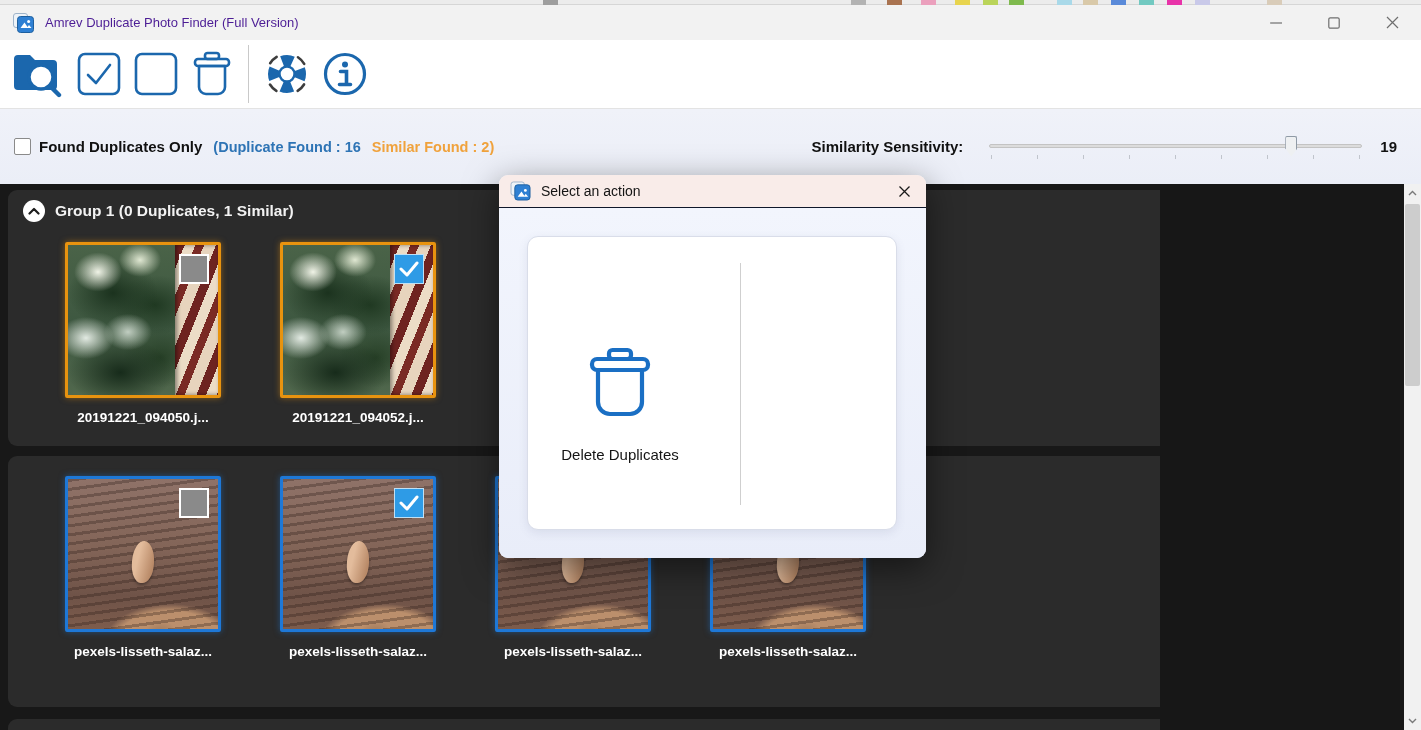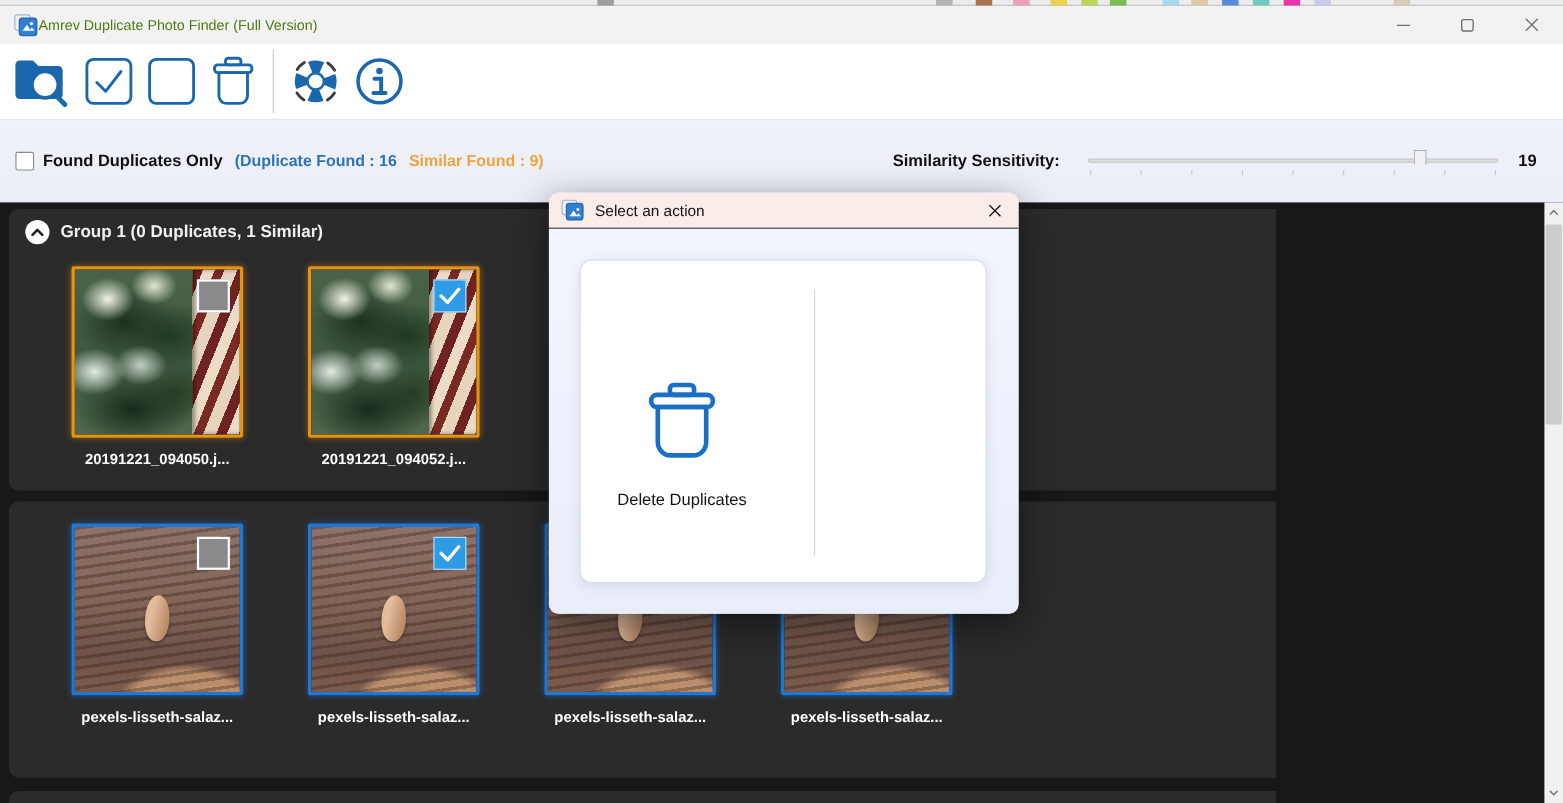--- a/index.html
+++ b/index.html
@@ -13,21 +13,21 @@
 
   
   .titlebar { position:absolute; left:0; top:5px; width:1421px; height:35px;
     background:#f2f2f2; display:flex; align-items:center; z-index:4; }
   .appicon { position:relative; width:22px; height:20px; margin-left:13px; flex:0 0 auto; }
   .appicon .back { position:absolute; left:0; top:0; width:15px; height:15px;
     background:#eef3f8; border:1.5px solid #9fb4ca; border-radius:3px; }
   .appicon .front { position:absolute; right:1px; bottom:0; width:17px; height:17px;
     background:#2f80d3; border:1px solid #1d5f9f; border-radius:3.5px;
     display:flex; align-items:center; justify-content:center; }
-  .title-text { font-size:13px; color:#4d7c0f; }
+  .title-text { margin-left:10px; font-size:13px; color:#4c1d95; }
   .win-controls { margin-left:auto; display:flex; height:35px; }
   .win-btn { width:58px; height:35px; display:flex; align-items:center; justify-content:center; cursor:pointer; }
 
   
   .toolbar { position:absolute; left:0; top:40px; width:1421px; height:69px;
     background:#ffffff; display:flex; align-items:center; z-index:4;
     border-bottom:1px solid #e3e3e3; }
   .tool-btn { height:52px; display:flex; align-items:center; justify-content:center;
     cursor:pointer; margin-left:11px; }
   .tool-sep { width:1px; height:58px; background:#c9c9c9; margin:0 3px 0 14px; }
@@ -220,21 +220,21 @@
       <circle cx="23" cy="13.5" r="3" fill="#1b67ad"></circle>
       <path d="M18.5 20.5 h6 v13 M17.5 33.5 h11" fill="none" stroke="#1b67ad" stroke-width="3.6" stroke-linecap="round"></path>
     </svg>
   </div>
 </div>
 
 <div class="filterbar">
   <div class="cb"></div>
   <div class="show-dup">Found Duplicates Only</div>
   <div class="found-dup">(Duplicate Found : 16</div>
-  <div class="found-sim">Similar Found : 9)</div>
+  <div class="found-sim">Similar Found : 2)</div>
   <div class="sens-label">Similarity Sensitivity:</div>
   <div class="slider">
     <div class="track"></div>
     <div class="tick" style="left:2px"></div>
     <div class="tick" style="left:48px"></div>
     <div class="tick" style="left:94px"></div>
     <div class="tick" style="left:140px"></div>
     <div class="tick" style="left:186px"></div>
     <div class="tick" style="left:232px"></div>
     <div class="tick" style="left:278px"></div>

